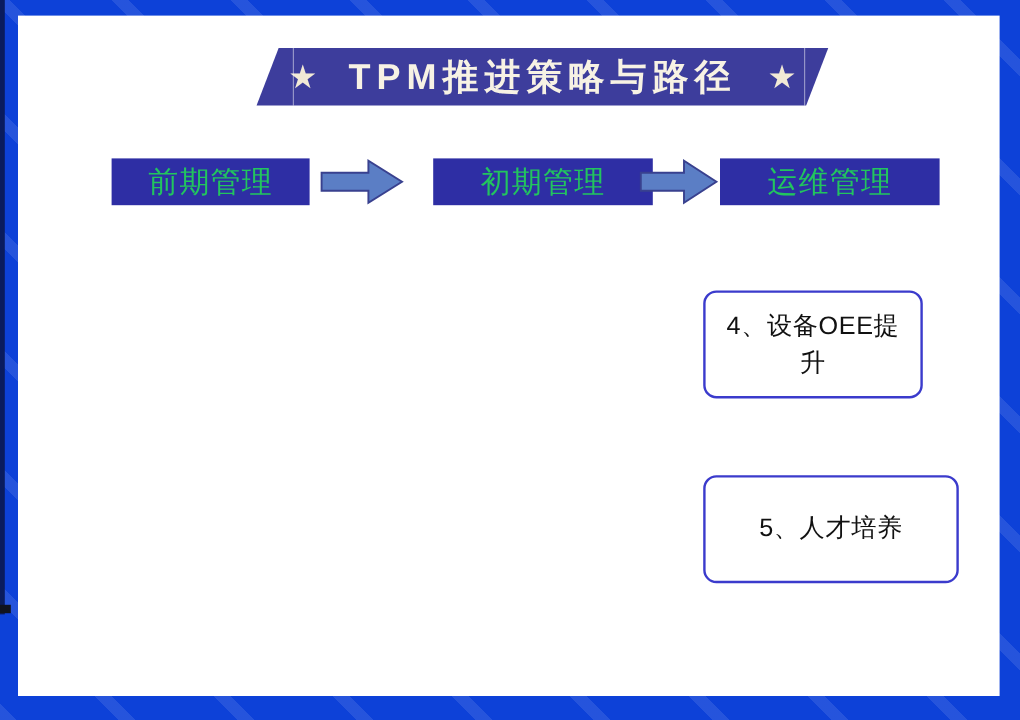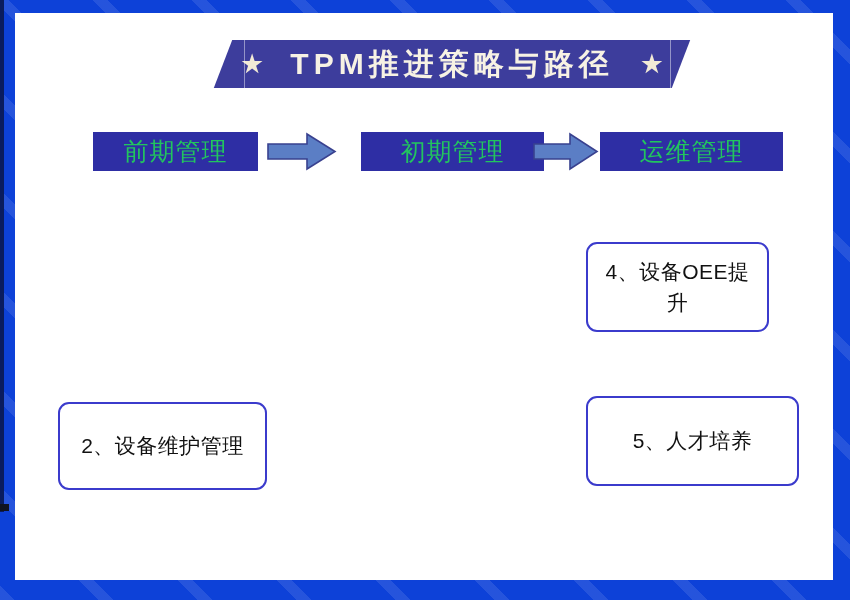--- a/index.html
+++ b/index.html
@@ -103,23 +103,20 @@
       <svg width="72" height="41" viewBox="0 0 72 41">
         <polygon points="2,13 41,13 41,3 69,20.5 41,38 41,28 2,28" fill="#5b7ec5"></polygon>
       </svg>
     </div>
     <div class="arrow a2">
       <svg width="68" height="41" viewBox="0 0 68 41">
         <polygon points="2,13 38,13 38,3 65,20.5 38,38 38,28 2,28" fill="#5b7ec5"></polygon>
       </svg>
     </div>
 
-    <div class="item b2">
-      <span>2、设备维护管理</span>
-    </div>
     <div class="item b4">
       <span>4、设备OEE提升</span>
     </div>
     <div class="item b5">
       <span>5、人才培养</span>
     </div>
 
   </div>
 </div>
 

